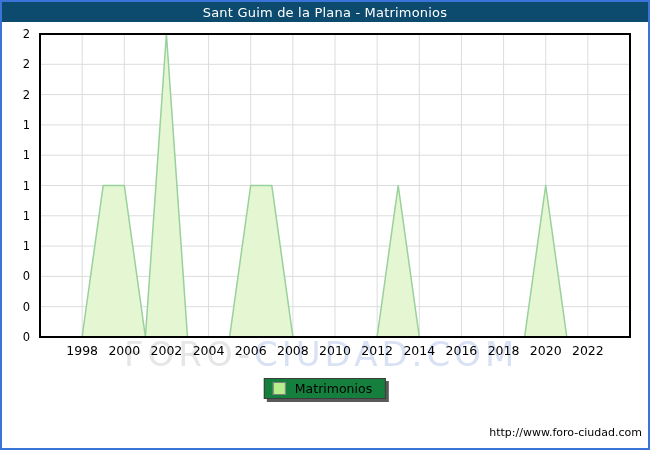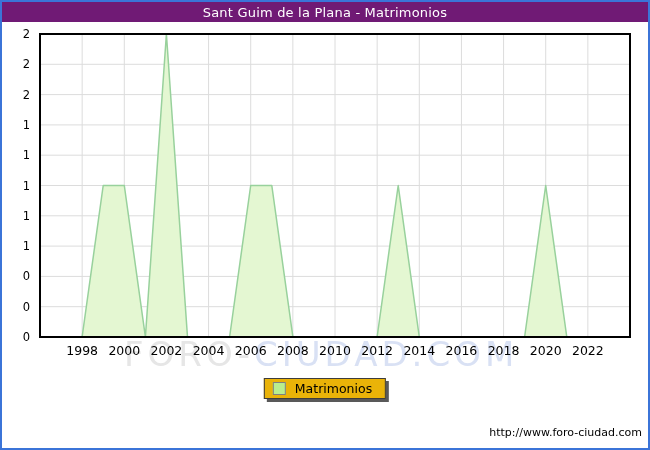--- a/index.html
+++ b/index.html
@@ -1,28 +1,28 @@
 <!DOCTYPE html>
 <html><head>
 <meta charset="utf-8">
 <style>
   html,body{margin:0;padding:0;background:#fff;font-family:"DejaVu Sans",sans-serif;}
   .frame{
     position:relative;width:650px;height:450px;box-sizing:border-box;
     border:2px solid #3b74d8;background:#fff;overflow:hidden;
   }
   .titlebar{
-    height:20px;background:#701a75;color:#fff;
+    height:20px;background:#0c4a6e;color:#fff;
     display:flex;align-items:center;justify-content:center;
     font-size:13px;letter-spacing:.2px;
   }
   #chart-svg{display:block;}
   .legend{
     position:absolute;top:376px;left:50%;transform:translateX(-50%);
-    background:#eab308;border:1px solid #3c3c3c;box-shadow:3px 3px 0 #595959;
+    background:#15803d;border:1px solid #3c3c3c;box-shadow:3px 3px 0 #595959;
     display:inline-flex;align-items:center;gap:9px;
     padding:2px 13px 2px 8px;font-size:12.5px;color:#000;white-space:nowrap;
   }
   .swatch{
     width:11px;height:11px;background:#b9ee8e;border:1px solid #7f7f7f;display:inline-block;
   }
   .url{
     position:absolute;top:424px;right:6px;font-size:11px;color:#000;margin-left:48px;
   }
 </style>

